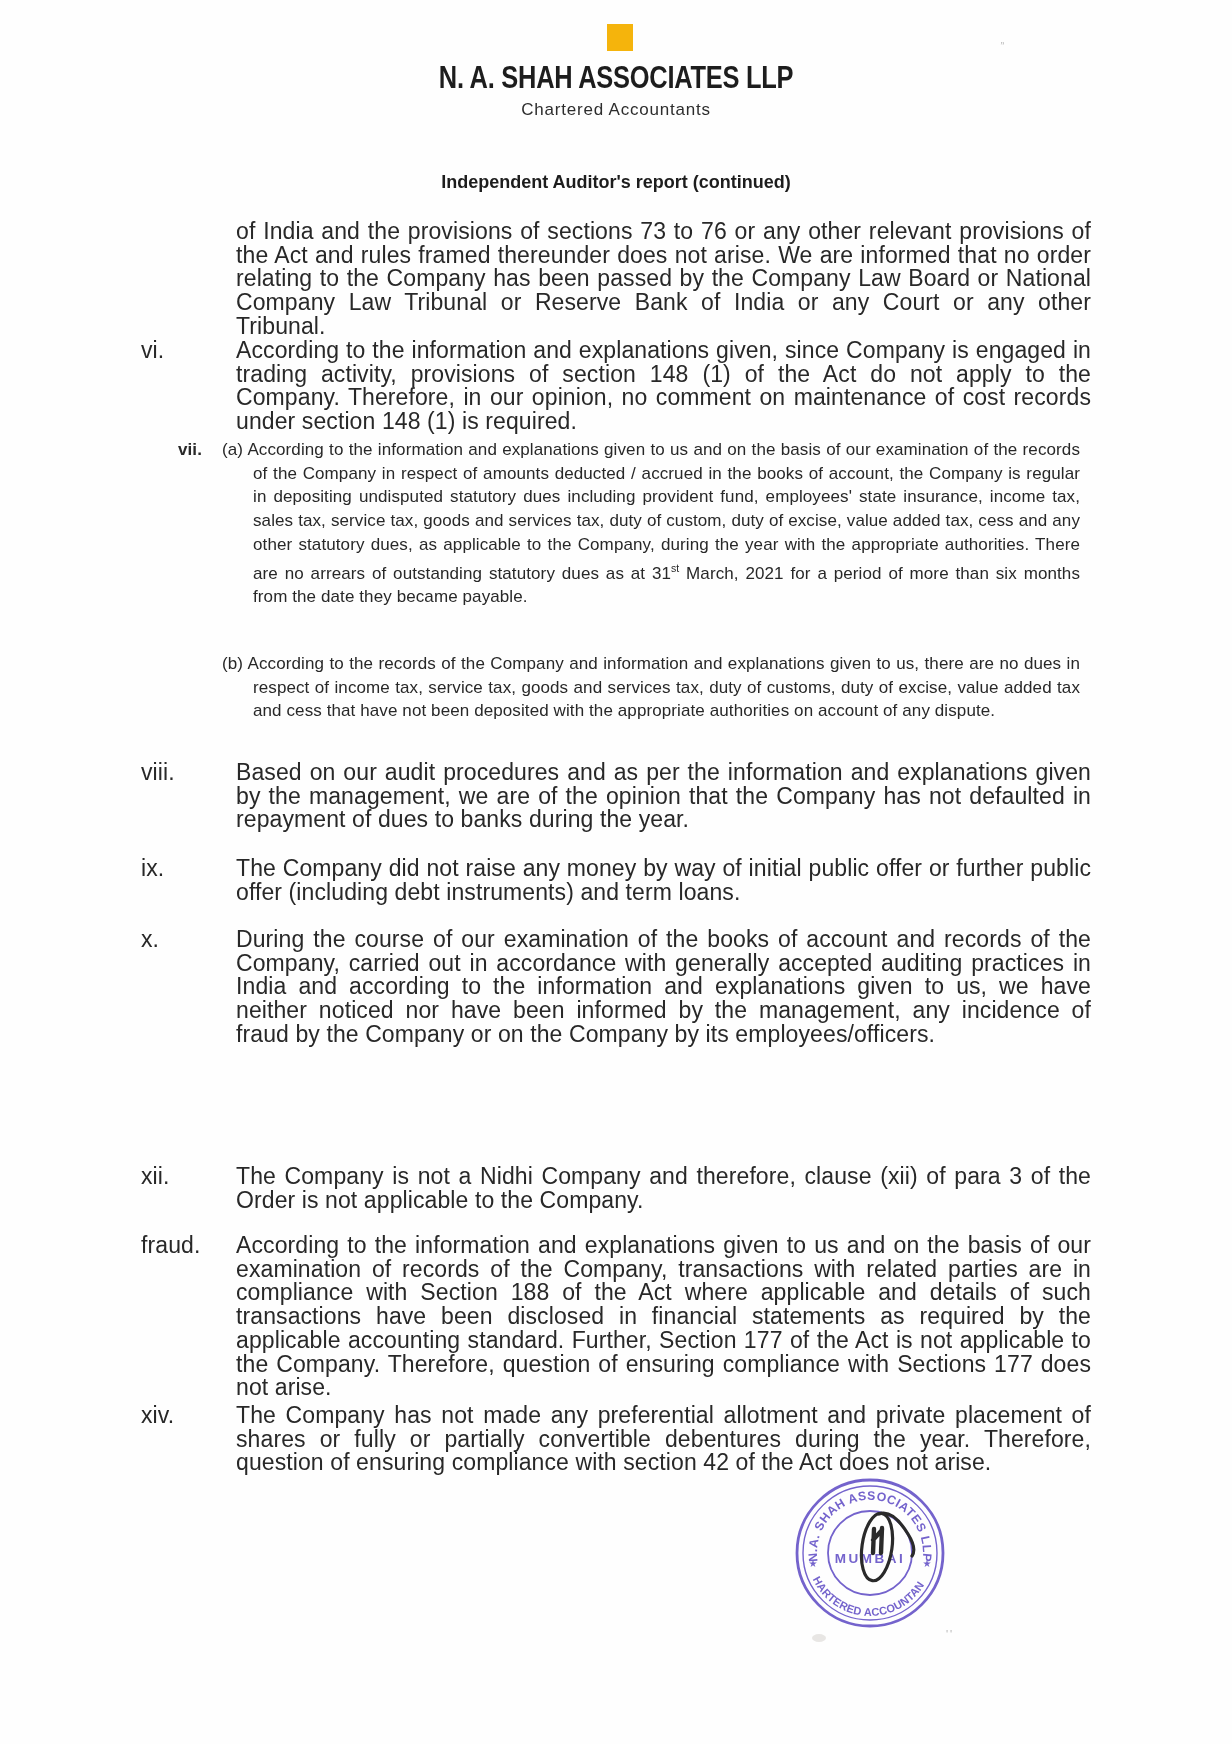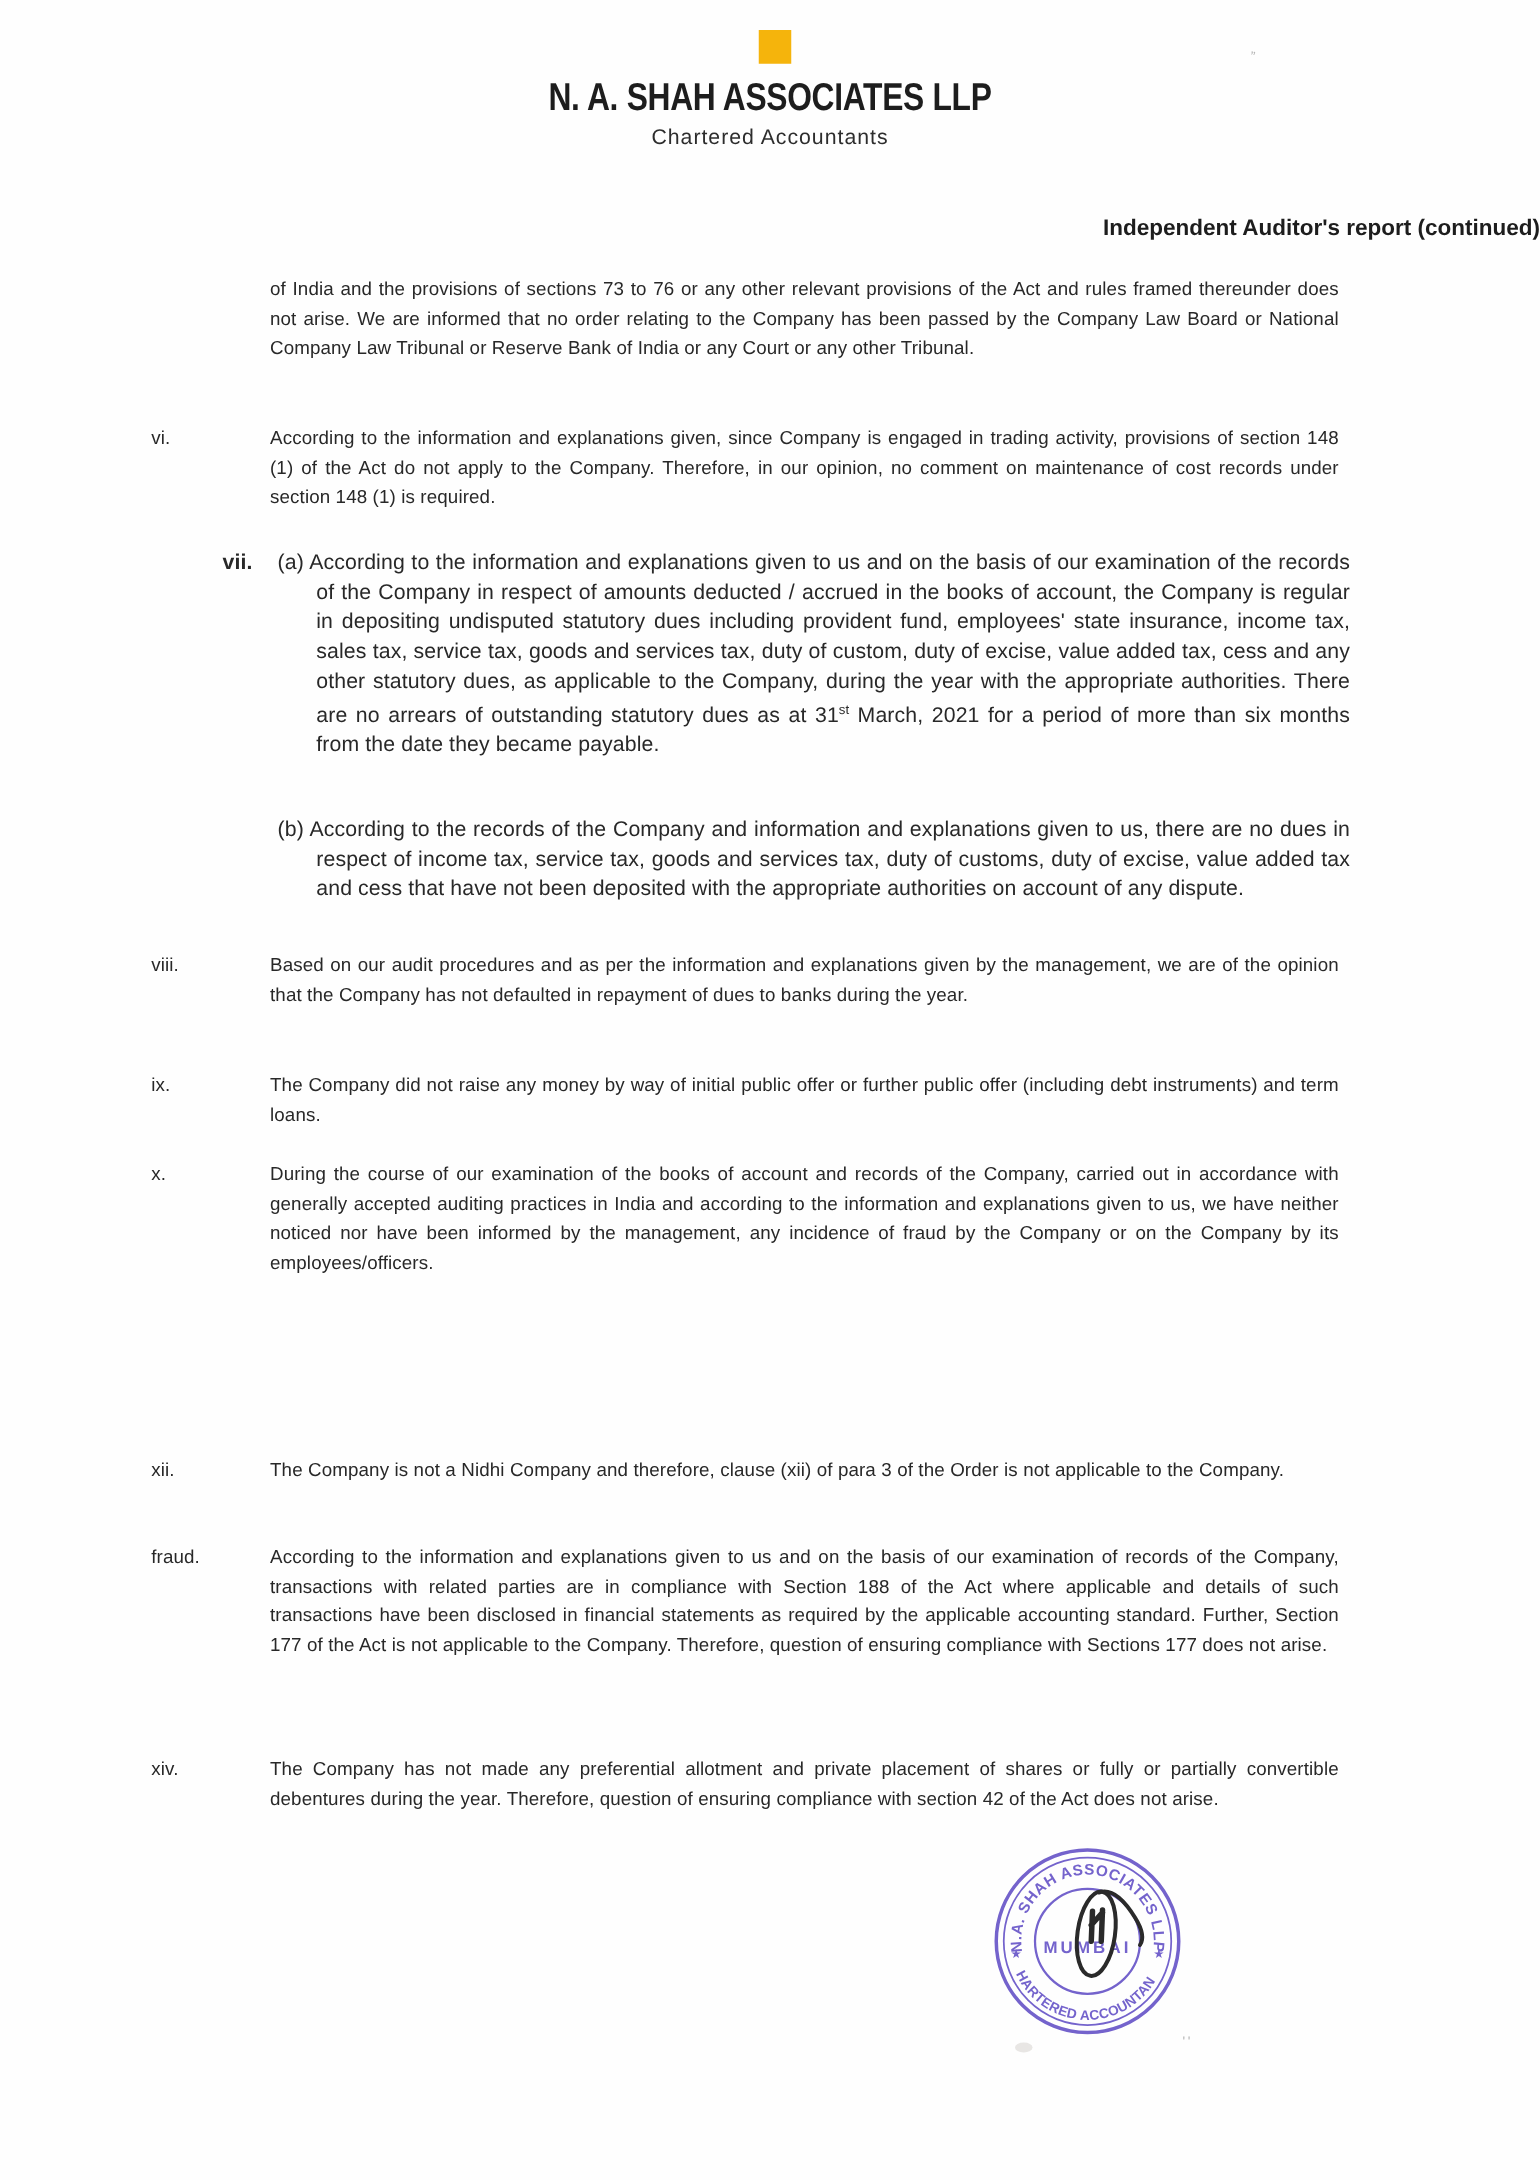--- a/index.html
+++ b/index.html
@@ -34,32 +34,32 @@
     position: absolute;
     left: 0; top: 100px; width: 100%;
     text-align: center;
     font-size: 17px;
     letter-spacing: 0.8px;
     color: #2d2d2d;
   }
   .report-title {
     position: absolute;
     left: 0; top: 172px; width: 100%;
-    text-align: right;
+    text-align: center;
     font-size: 18px;
     font-weight: 700;
     color: #1d1d1d;
   }
 
   
   .item {
     position: absolute;
-    left: 216px;
+    left: 236px;
     width: 855px;
-    font-size: 15px;
+    font-size: 23px;
     line-height: 23.7px;
     text-align: justify;
     letter-spacing: 0.1px;
   }
   .item .num {
     position: absolute;
     left: -95px; top: 0;
     width: 72px;
     text-align: left;
   }

